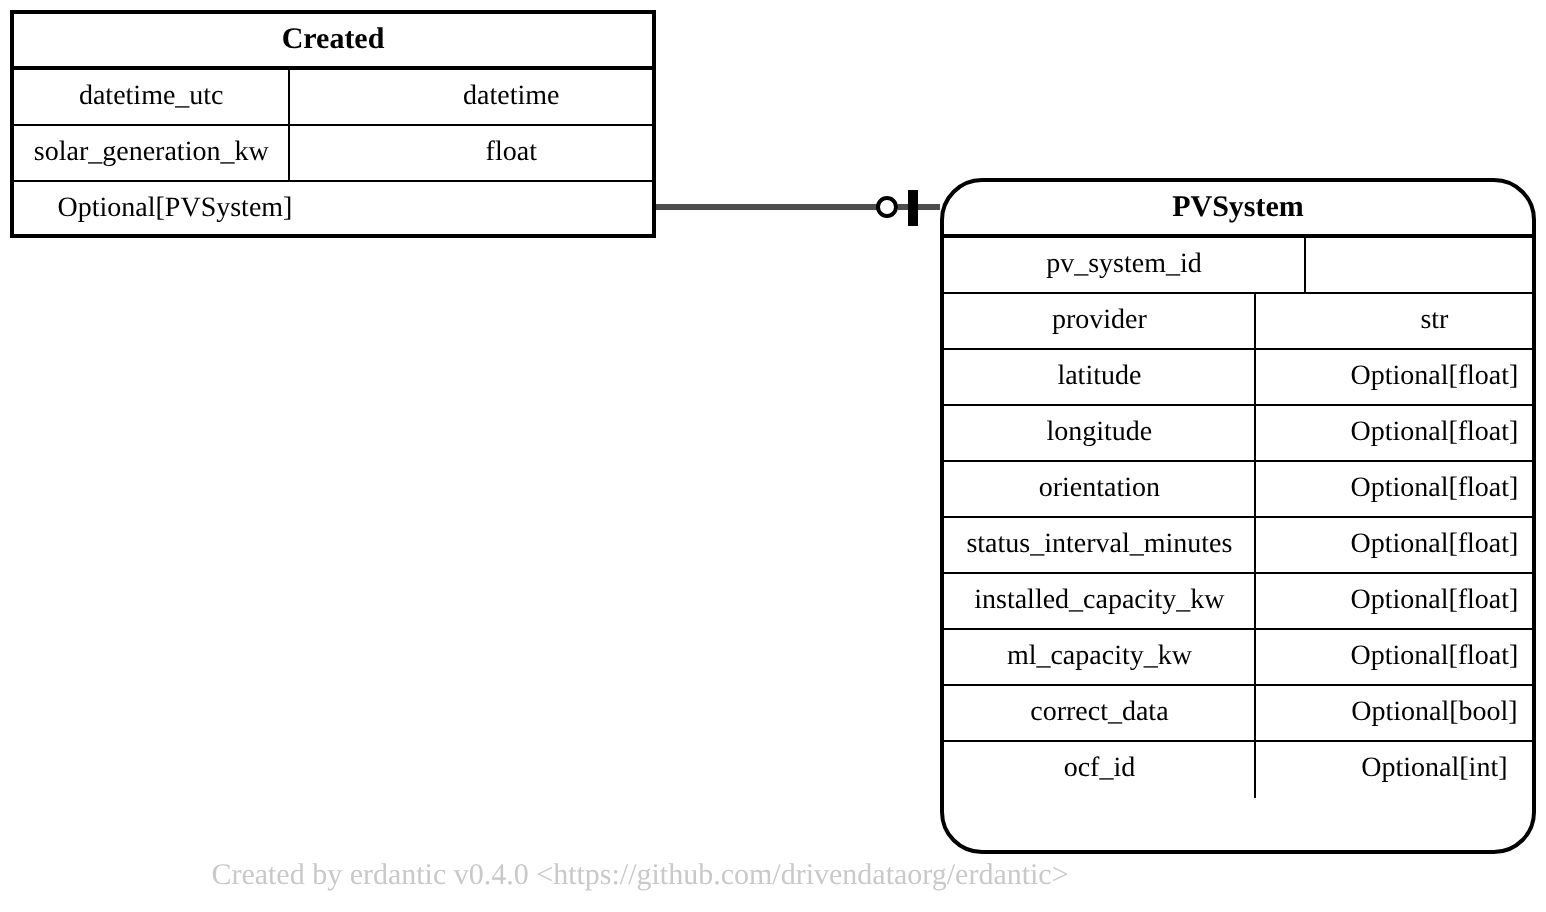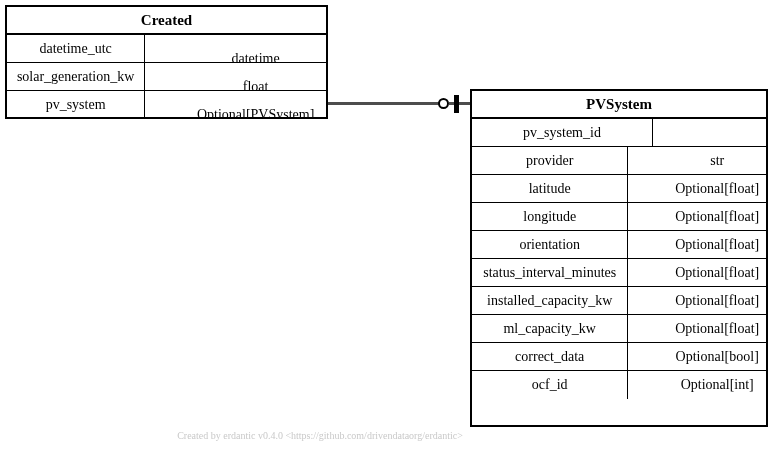--- a/index.html
+++ b/index.html
@@ -61,28 +61,29 @@
   }
 
   
   #pvyield {
     left: 5px;
     top: 5px;
     width: 323px;
     height: 114px;
   }
   #pvyield .field-name { width: 158px; }
-  #pvyield .field-type { width: 161px; margin-top: 10px; }
+  #pvyield .field-type { width: 161px; }
 
   
   #pvsystem {
     left: 470px;
     top: 89px;
     width: 298px;
     height: 338px;
+    border-radius: 21px;
   }
   #pvsystem .field-name { width: 181px; }
   #pvsystem .field-type { width: 113px; }
 
   
   #relationship {
     position: absolute;
     left: 328px;
     top: 90px;
     width: 142px;
@@ -124,21 +125,21 @@
     background: #000000;
   }
 
   
   #footer {
     position: absolute;
     left: 0;
     top: 430px;
     width: 640px;
     text-align: center;
-    font-size: 10px;
+    font-size: 15px;
     color: #c9c9c9;
     white-space: nowrap;
   }
 </style>
 </head>
 <body>
 
 <div class="entity" id="pvyield">
   <div class="entity-title">Created</div>
 
@@ -146,21 +147,20 @@
     <div class="field-name">datetime_utc</div>
     <div class="field-type">datetime</div>
   </div>
 
   <div class="field-row">
     <div class="field-name">solar_generation_kw</div>
     <div class="field-type">float</div>
   </div>
 
   <div class="field-row last">
-    <div class="field-name">pv_system</div>
     <div class="field-type">Optional[PVSystem]</div>
   </div>
 </div>
 
 <div id="relationship">
   <div class="conn-line"></div>
   <div class="conn-circle"></div>
   <div class="conn-bar-line"></div>
   <div class="conn-bar"></div>
 </div>

